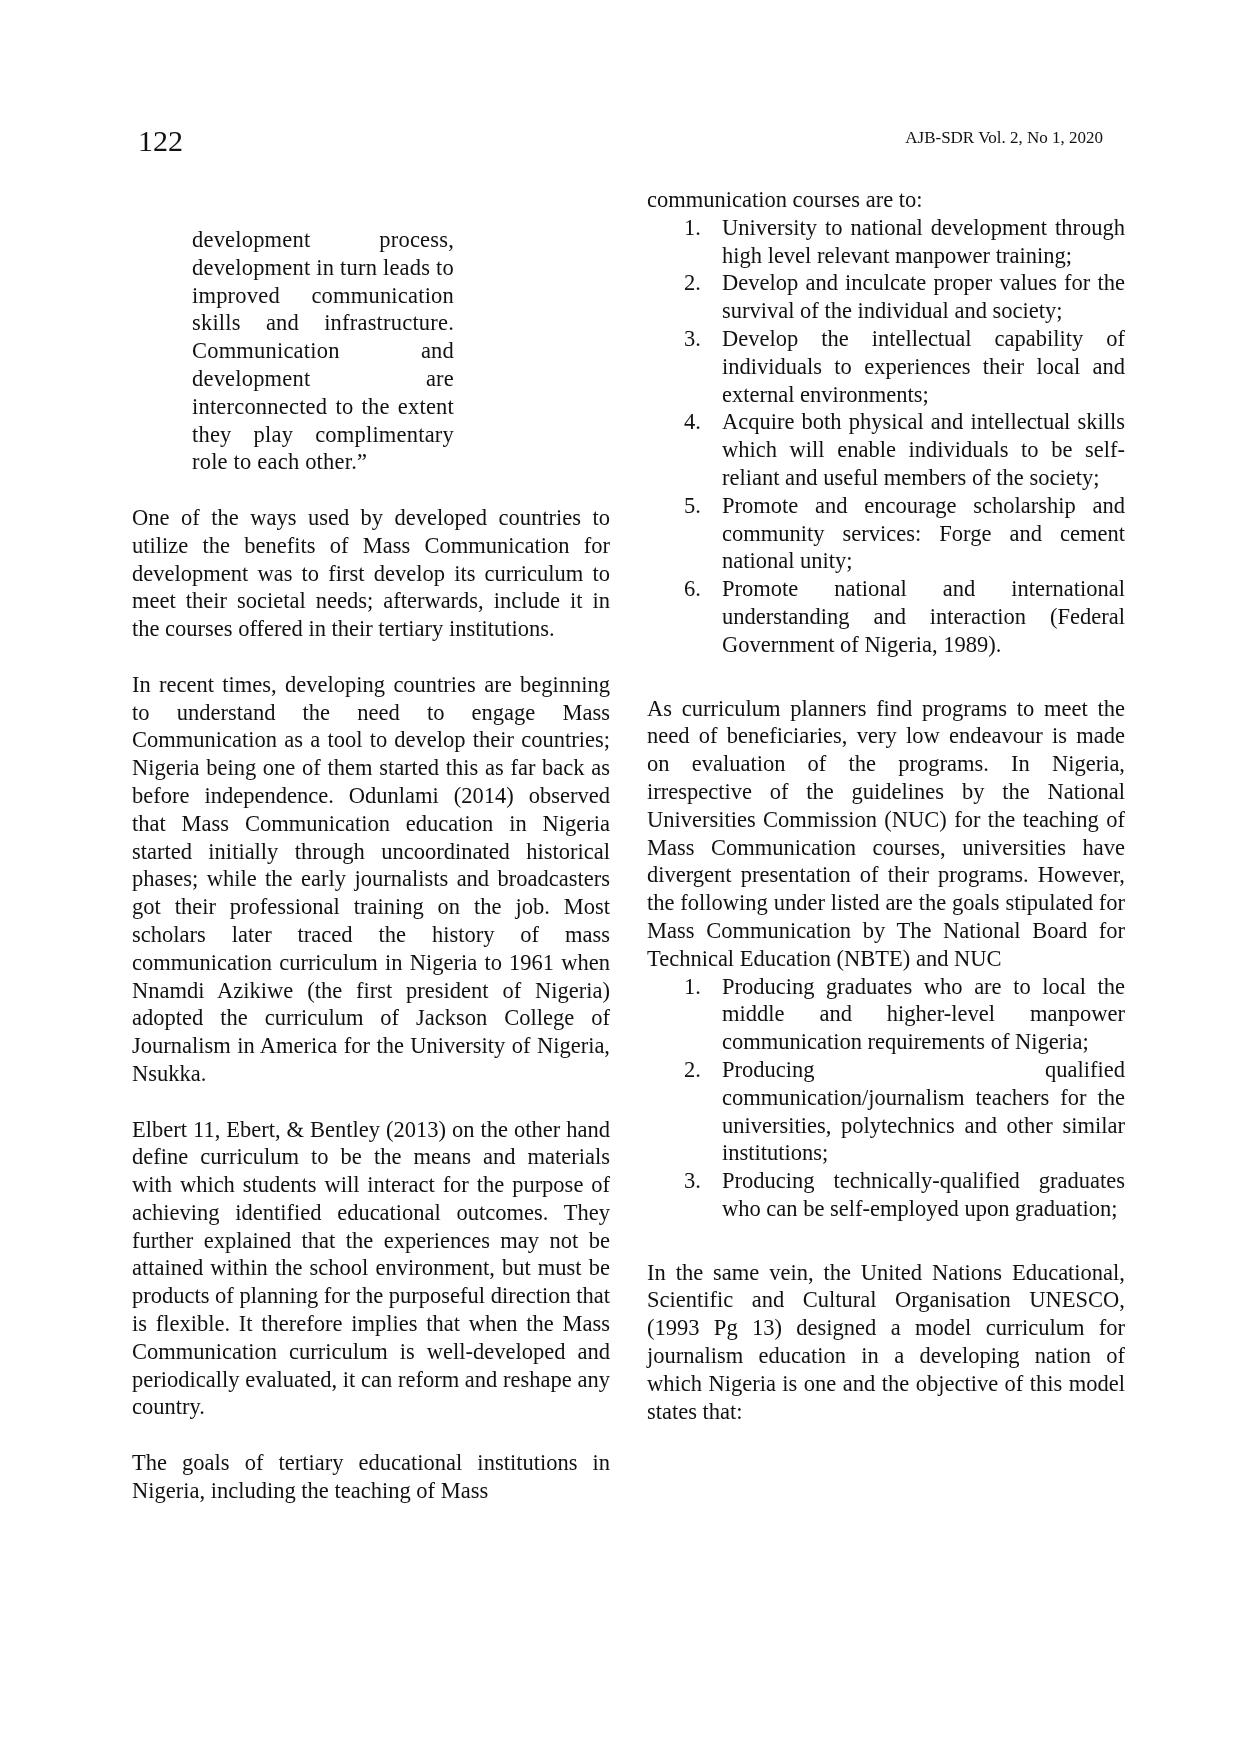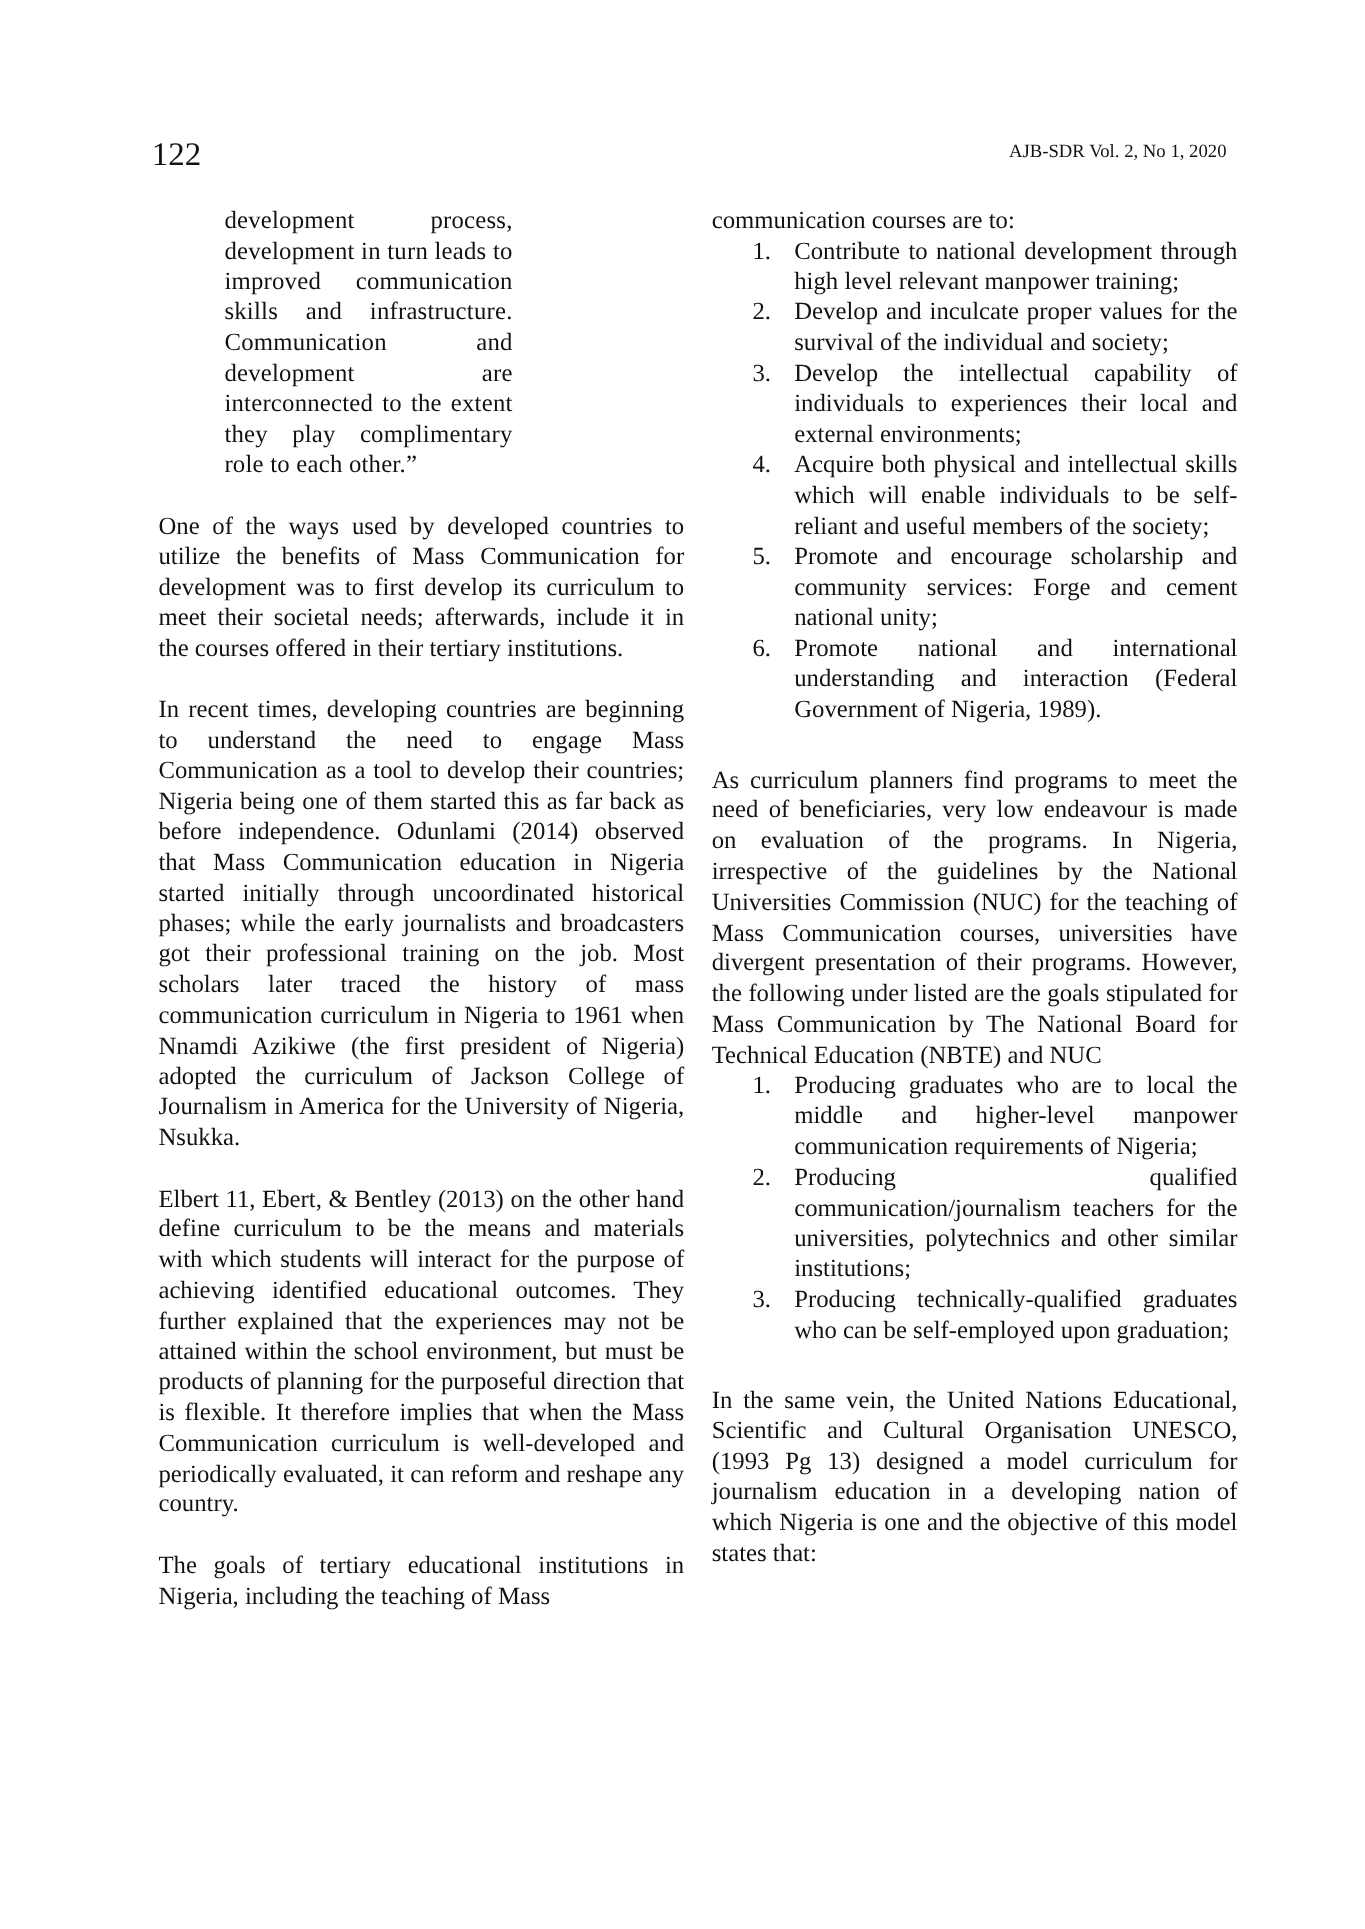--- a/index.html
+++ b/index.html
@@ -8,28 +8,28 @@
     font-family: "Liberation Serif", "DejaVu Serif", serif;
     color: #111111;
   }
   .header {
     position: absolute; top: 124px; left: 138px; width: 977px; height: 30px;
   }
   .page-number {
     position: absolute; left: 0; top: 0; font-size: 30px;
   }
   .journal-info {
-    position: absolute; right: 0; top: 4px; font-size: 17px;
+    position: absolute; right: 12px; top: 4px; font-size: 17px;
   }
   .col {
     position: absolute; top: 186px;
     font-size: 22.5px; line-height: 27.8px;
     text-align: justify;
   }
-  .col-left { left: 144px; width: 478px; }
+  .col-left { left: 132px; width: 478px; margin-top: 40px; }
   .col-right { left: 647px; width: 478px; }
   .quote-block {
     margin-left: 60px; width: 262px;
     letter-spacing: 0.2px;
   }
   p { margin: 0 0 27.8px 0; }
   ol {
     margin: 0; padding: 0; list-style: none;
   }
   ol li {
@@ -53,21 +53,21 @@
   <p class="quote-block">development process, development in turn leads to improved communication skills and infrastructure. Communication and development are interconnected to the extent they play complimentary role to each other.”</p>
   <p>One of the ways used by developed countries to utilize the benefits of Mass Communication for development was to first develop its curriculum to meet their societal needs; afterwards, include it in the courses offered in their tertiary institutions.</p>
   <p>In recent times, developing countries are beginning to understand the need to engage Mass Communication as a tool to develop their countries; Nigeria being one of them started this as far back as before independence. Odunlami (2014) observed that Mass Communication education in Nigeria started initially through uncoordinated historical phases; while the early journalists and broadcasters got their professional training on the job. Most scholars later traced the history of mass communication curriculum in Nigeria to 1961 when Nnamdi Azikiwe (the first president of Nigeria) adopted the curriculum of Jackson College of Journalism in America for the University of Nigeria, Nsukka.</p>
   <p>Elbert 11, Ebert, &amp; Bentley (2013) on the other hand define curriculum to be the means and materials with which students will interact for the purpose of achieving identified educational outcomes. They further explained that the experiences may not be attained within the school environment, but must be products of planning for the purposeful direction that is flexible. It therefore implies that when the Mass Communication curriculum is well-developed and periodically evaluated, it can reform and reshape any country.</p>
   <p>The goals of tertiary educational institutions in Nigeria, including the teaching of Mass</p>
 </div>
 
 <div class="col col-right">
   <p class="lead">communication courses are to:</p>
   <ol>
-    <li><span class="num">1.</span><span>Contribute to national development through high level relevant manpower training;</span></li>
+    <li><span class="num">1.</span><span>University to national development through high level relevant manpower training;</span></li>
     <li><span class="num">2.</span><span>Develop and inculcate proper values for the survival of the individual and society;</span></li>
     <li><span class="num">3.</span><span>Develop the intellectual capability of individuals to experiences their local and external environments;</span></li>
     <li><span class="num">4.</span><span>Acquire both physical and intellectual skills which will enable individuals to be self-reliant and useful members of the society;</span></li>
     <li><span class="num">5.</span><span>Promote and encourage scholarship and community services: Forge and cement national unity;</span></li>
     <li><span class="num">6.</span><span>Promote national and international understanding and interaction (Federal Government of Nigeria, 1989).</span></li>
   </ol>
   <p class="after-list lead">As curriculum planners find programs to meet the need of beneficiaries, very low endeavour is made on evaluation of the programs. In Nigeria, irrespective of the guidelines by the National Universities Commission (NUC) for the teaching of Mass Communication courses, universities have divergent presentation of their programs. However, the following under listed are the goals stipulated for Mass Communication by The National Board for Technical Education (NBTE) and NUC</p>
   <ol>
     <li><span class="num">1.</span><span>Producing graduates who are to local the middle and higher-level manpower communication requirements of Nigeria;</span></li>
     <li><span class="num">2.</span><span>Producing qualified communication/journalism teachers for the universities, polytechnics and other similar institutions;</span></li>

